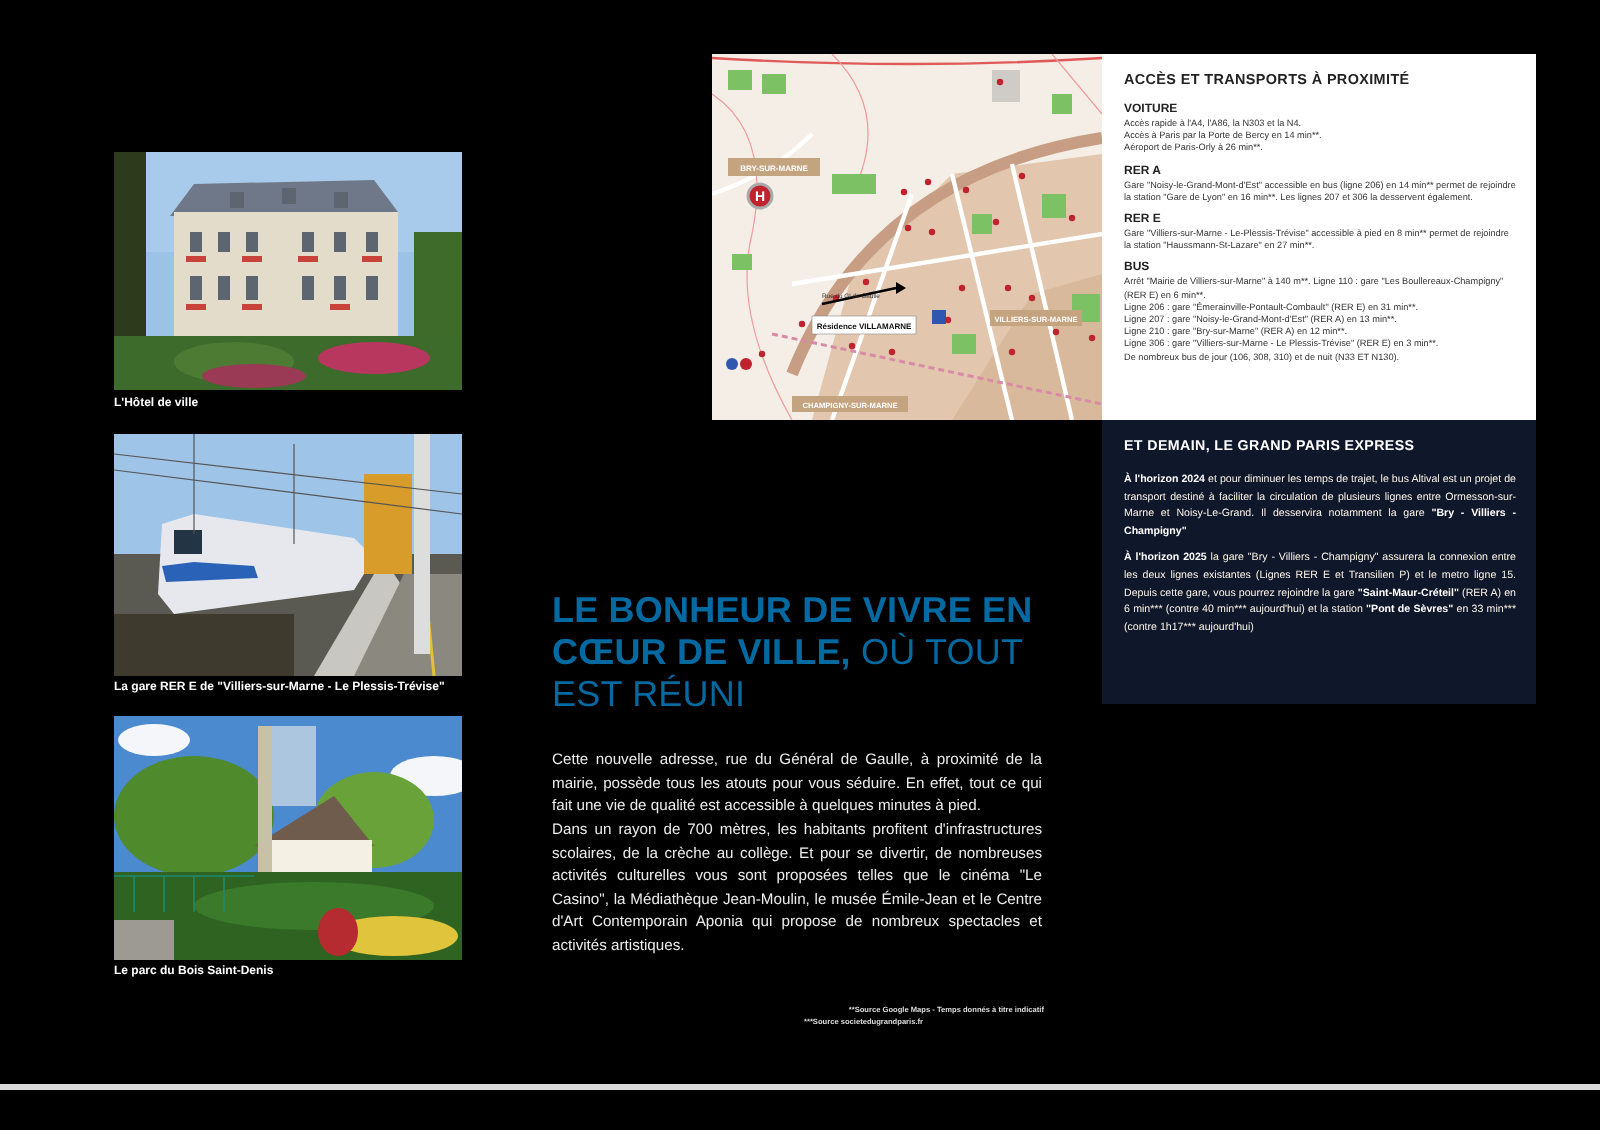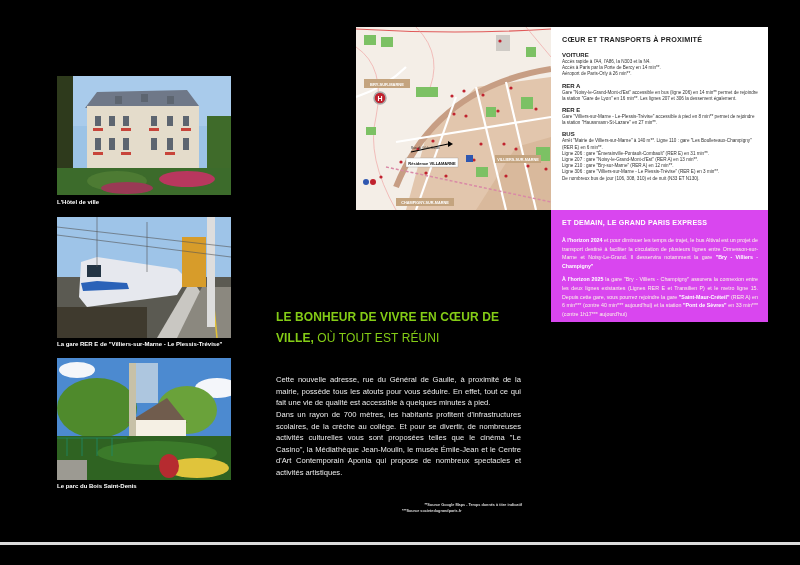--- a/index.html
+++ b/index.html
@@ -9,26 +9,26 @@
   .photo svg { display:block; }
   .caption { position:absolute; left:57px; font-size:6px; font-weight:bold; color:#fff; white-space:nowrap; }
 
   .map { position:absolute; left:356px; top:27px; width:195px; height:183px; background:#f3ece4; overflow:hidden; }
 
   .access { position:absolute; left:551px; top:27px; width:217px; height:183px; background:#fff; color:#222; box-sizing:border-box; padding:8px 10px 0 11px; }
   .access h2 { margin:0 0 8px 0; font-size:7.2px; font-weight:bold; letter-spacing:0.2px; color:#222; }
   .access h3 { margin:5px 0 1px 0; font-size:6px; font-weight:bold; color:#222; }
   .access p { margin:0; font-size:4.6px; line-height:6.2px; color:#333; }
 
-  .gold { position:absolute; left:551px; top:210px; width:217px; height:112px; background:#d946ef; box-sizing:border-box; padding:9px 10px 0 11px; color:#fff; }
+  .gold { position:absolute; left:551px; top:210px; width:217px; height:142px; background:#0f172a; box-sizing:border-box; padding:9px 10px 0 11px; color:#fff; }
   .gold h2 { margin:0 0 9px 0; font-size:7.1px; font-weight:bold; letter-spacing:0.2px; color:#fff; }
   .gold p { margin:0 0 5px 0; font-size:5.3px; line-height:8.6px; text-align:justify; color:#fbf4e8; }
   .gold b { color:#fff; }
 
-  .headline { position:absolute; left:276px; top:307px; width:260px; font-size:12px; line-height:21px; color:#84cc16; letter-spacing:0.1px; }
+  .headline { position:absolute; left:276px; top:295px; width:260px; font-size:18px; line-height:21px; color:#0369a1; letter-spacing:0.1px; }
   .headline .b { font-weight:bold; }
   .body-text { position:absolute; left:276px; width:245px; font-size:7.6px; line-height:11.6px; text-align:justify; color:#ececec; margin:0; }
   .sources { position:absolute; left:396px; top:502px; font-size:3.8px; line-height:6.4px; font-weight:bold; color:#ddd; text-align:right; width:126px; }
   .bottom-rule { position:absolute; left:0; top:542px; width:800px; height:3px; background:#dcdcdc; }
 </style>
 </head>
 <body>
 
 <div class="photo" style="top:76px;height:119px;">
   <svg width="174" height="119" viewBox="0 0 174 119">
@@ -191,21 +191,21 @@
     <rect x="50" y="131" width="52" height="9" fill="#fff" stroke="#888" stroke-width="0.3"></rect>
     <text x="76" y="137.5" font-size="4" fill="#111" text-anchor="middle" font-weight="bold" font-family="Liberation Sans, sans-serif">Résidence VILLAMARNE</text>
     <text x="55" y="122" font-size="3.2" fill="#333" font-family="Liberation Sans, sans-serif">Rue du Gl de Gaulle</text>
     <rect x="110" y="128" width="7" height="7" fill="#2f57b0"></rect>
     <circle cx="10" cy="155" r="3" fill="#2f57b0"></circle>
       <circle cx="17" cy="155" r="3" fill="#c0222e"></circle>
   </svg>
 </div>
 
 <div class="access">
-  <h2>CŒUR ET TRANSPORTS À PROXIMITÉ</h2>
+  <h2>ACCÈS ET TRANSPORTS À PROXIMITÉ</h2>
   <h3>VOITURE</h3>
   <p>Accès rapide à l'A4, l'A86, la N303 et la N4.</p>
   <p>Accès à Paris par la Porte de Bercy en 14 min**.</p>
   <p>Aéroport de Paris-Orly à 26 min**.</p>
   <h3>RER A</h3>
   <p>Gare "Noisy-le-Grand-Mont-d'Est" accessible en bus (ligne 206) en 14 min** permet de rejoindre la station "Gare de Lyon" en 16 min**. Les lignes 207 et 306 la desservent également.</p>
   <h3>RER E</h3>
   <p>Gare "Villiers-sur-Marne - Le-Plessis-Trévise" accessible à pied en 8 min** permet de rejoindre la station "Haussmann-St-Lazare" en 27 min**.</p>
   <h3>BUS</h3>
   <p>Arrêt "Mairie de Villiers-sur-Marne" à 140 m**. Ligne 110 : gare "Les Boullereaux-Champigny" (RER E) en 6 min**.</p>

